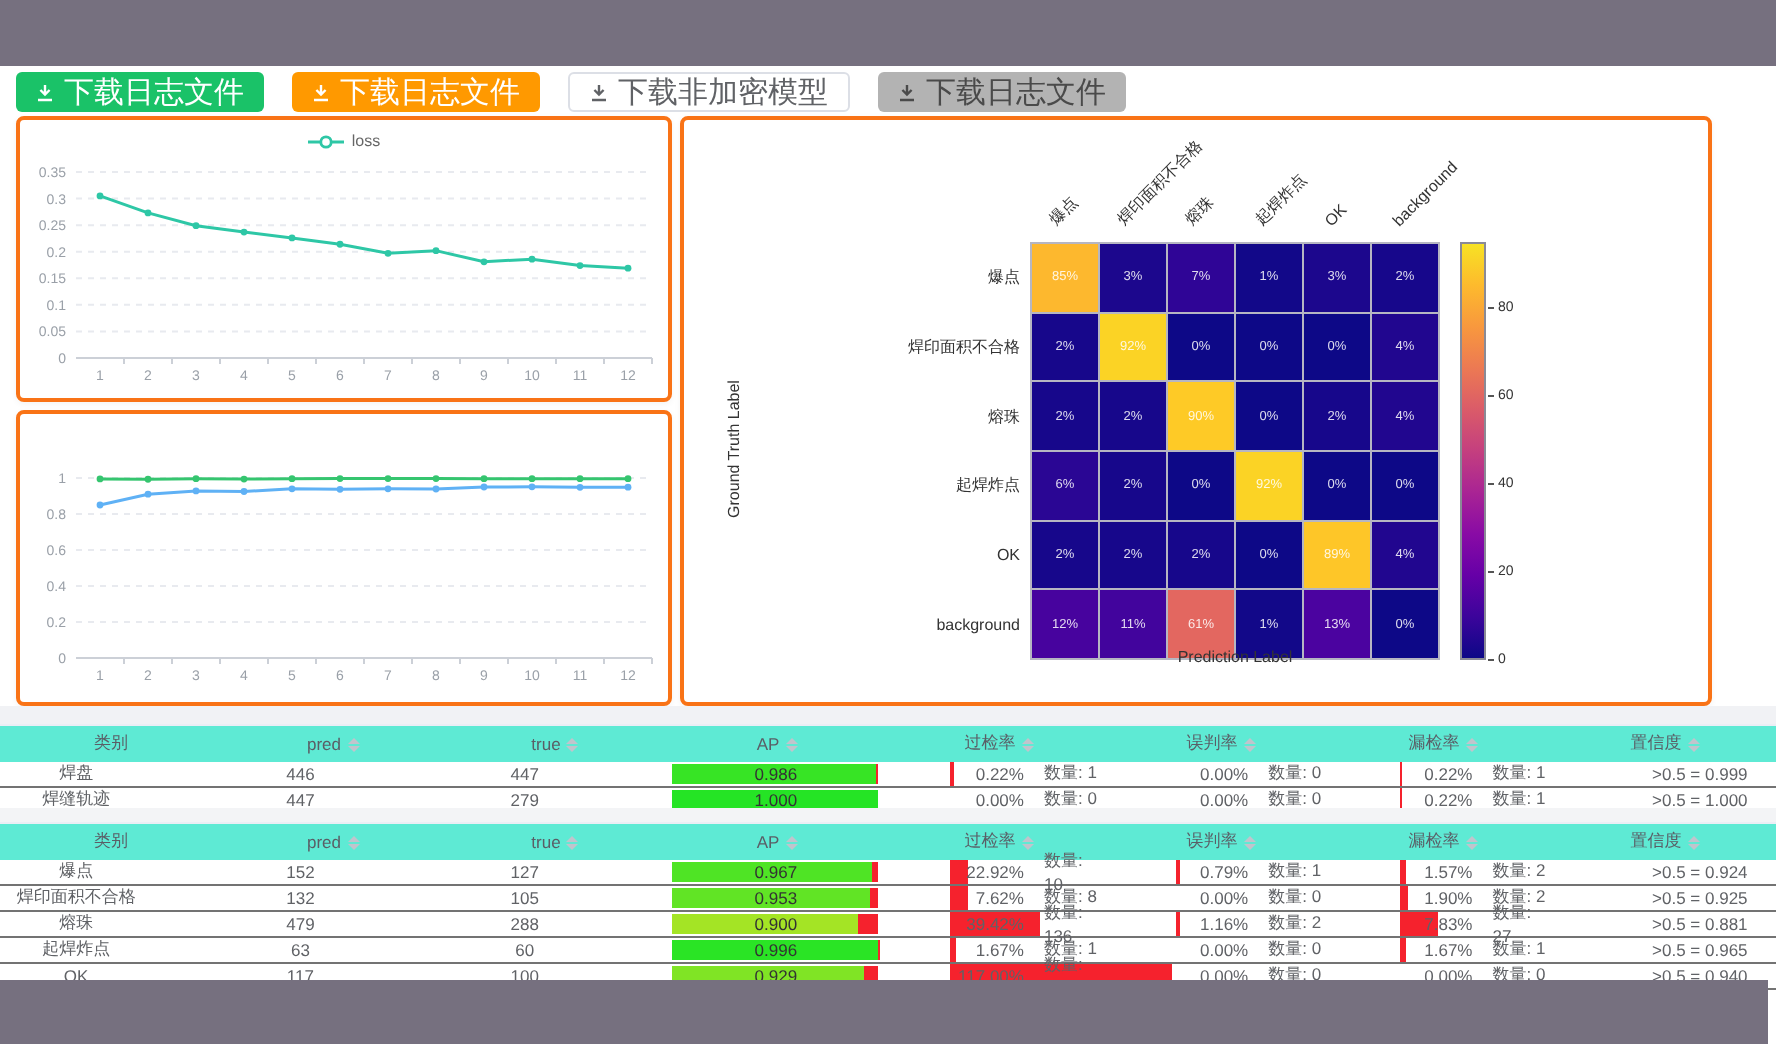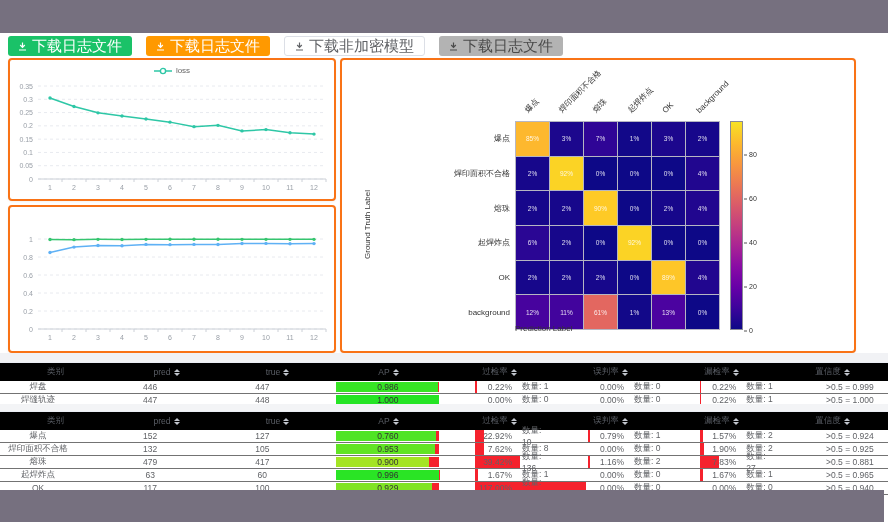--- a/index.html
+++ b/index.html
@@ -32,27 +32,27 @@
   #cm-xlabels{position:absolute;left:173px;top:0;width:205px;height:61px;}
   #cm-xlabels span{position:absolute;bottom:6px;transform:rotate(-45deg);transform-origin:0 100%;
            font-size:8px;color:#333;white-space:nowrap;}
   #cm-ylabels{position:absolute;left:60px;top:61px;width:108px;}
   #cm-ylabels div{height:34.83px;display:flex;align-items:center;justify-content:flex-end;
            font-size:8px;color:#333;white-space:nowrap;}
   #cm-colorbar{position:absolute;left:388px;top:61px;width:13px;height:209px;border:1px solid #8a8a96;box-sizing:border-box;}
   #cm-cbticks{position:absolute;left:402px;top:61px;width:30px;height:209px;}
   #cm-cbticks .cbt{position:absolute;left:0;font-size:7px;color:#333;transform:translateY(50%);}
   #cm-cbticks .cbt i{display:inline-block;width:3px;height:1px;background:#555;vertical-align:middle;margin-right:2px;}
-  .cm-xlabel{position:absolute;left:173px;top:264px;width:205px;font-size:8px;color:#333;}
+  .cm-xlabel{position:absolute;left:173px;top:264px;width:205px;text-align:center;font-size:8px;color:#333;}
   .cm-ylabel{position:absolute;left:-40px;top:160px;width:130px;text-align:center;font-size:8px;color:#333;
              transform:rotate(-90deg);}
   .strip{position:absolute;left:0;width:888px;background:#f1f2f5;}
   .dtable{position:absolute;left:0;width:888px;background:#fff;border-top:1px solid #ebeef5;}
   .trow{display:flex;}
-  .thead{background:#000000;height:18px;}
+  .thead{background:#5eead4;height:18px;}
   .hcell{width:111px;display:flex;align-items:center;justify-content:center;gap:3px;
          font-size:8.5px;color:#5a5e66;box-sizing:border-box;}
   .drow{height:12px;border-bottom:1px solid #737373;gap:36px;}
   .cell{width:111px;display:flex;align-items:center;justify-content:center;
         font-size:8.5px;color:#606266;box-sizing:border-box;position:relative;}
   .caret{display:inline-flex;flex-direction:column;gap:1px;}
   .caret i{width:0;height:0;border-left:3px solid transparent;border-right:3px solid transparent;}
   .caret .up{border-bottom:3.5px solid #c0c4cc;}
   .caret .dn{border-top:3.5px solid #c0c4cc;}
   .apwrap{position:relative;display:flex;width:103px;height:10px;}
@@ -380,21 +380,21 @@
         <div class="cell">
           <div class="ratebar" style="width: 1.5px;"></div>
           <span class="pct">0.22%</span>
           <span class="cnt">数量: 1</span>
         </div>
         <div class="cell">&gt;0.5 = 0.999</div>
       </div>
       <div class="trow drow">
         <div class="cell">焊缝轨迹</div>
         <div class="cell">447</div>
-        <div class="cell">448</div>
+        <div class="cell">279</div>
         <div class="cell">
           <div class="apwrap">
             <div class="apgreen" style="width: 100%; background: rgb(37, 228, 37);"></div>
             <div class="apred" style="background: rgb(37, 228, 37);"></div>
             <span class="aptxt">1.000</span>
           </div>
         </div>
         <div class="cell">
           <span class="pct">0.00%</span>
           <span class="cnt">数量: 0</span>
@@ -468,21 +468,21 @@
         </div>
       </div>
       <div class="trow drow">
         <div class="cell">爆点</div>
         <div class="cell">152</div>
         <div class="cell">127</div>
         <div class="cell">
           <div class="apwrap">
             <div class="apgreen" style="width: 96.7%; background: rgb(79, 228, 37);"></div>
             <div class="apred" style="background: rgb(245, 34, 45);"></div>
-            <span class="aptxt">0.760</span>
+            <span class="aptxt">0.967</span>
           </div>
         </div>
         <div class="cell">
           <div class="ratebar" style="width: 8.88px;"></div>
           <span class="pct">22.92%</span>
           <span class="cnt">数量: 10</span>
         </div>
         <div class="cell">
           <div class="ratebar" style="width: 2.22px;"></div>
           <span class="pct">0.79%</span>
@@ -518,21 +518,21 @@
         <div class="cell">
           <div class="ratebar" style="width: 3.885px;"></div>
           <span class="pct">1.90%</span>
           <span class="cnt">数量: 2</span>
         </div>
         <div class="cell">&gt;0.5 = 0.925</div>
       </div>
       <div class="trow drow">
         <div class="cell">熔珠</div>
         <div class="cell">479</div>
-        <div class="cell">417</div>
+        <div class="cell">288</div>
         <div class="cell">
           <div class="apwrap">
             <div class="apgreen" style="width: 90%; background: rgb(164, 228, 37);"></div>
             <div class="apred" style="background: rgb(245, 34, 45);"></div>
             <span class="aptxt">0.900</span>
           </div>
         </div>
         <div class="cell">
           <div class="ratebar" style="width: 44.4px;"></div>
           <span class="pct">39.42%</span>

